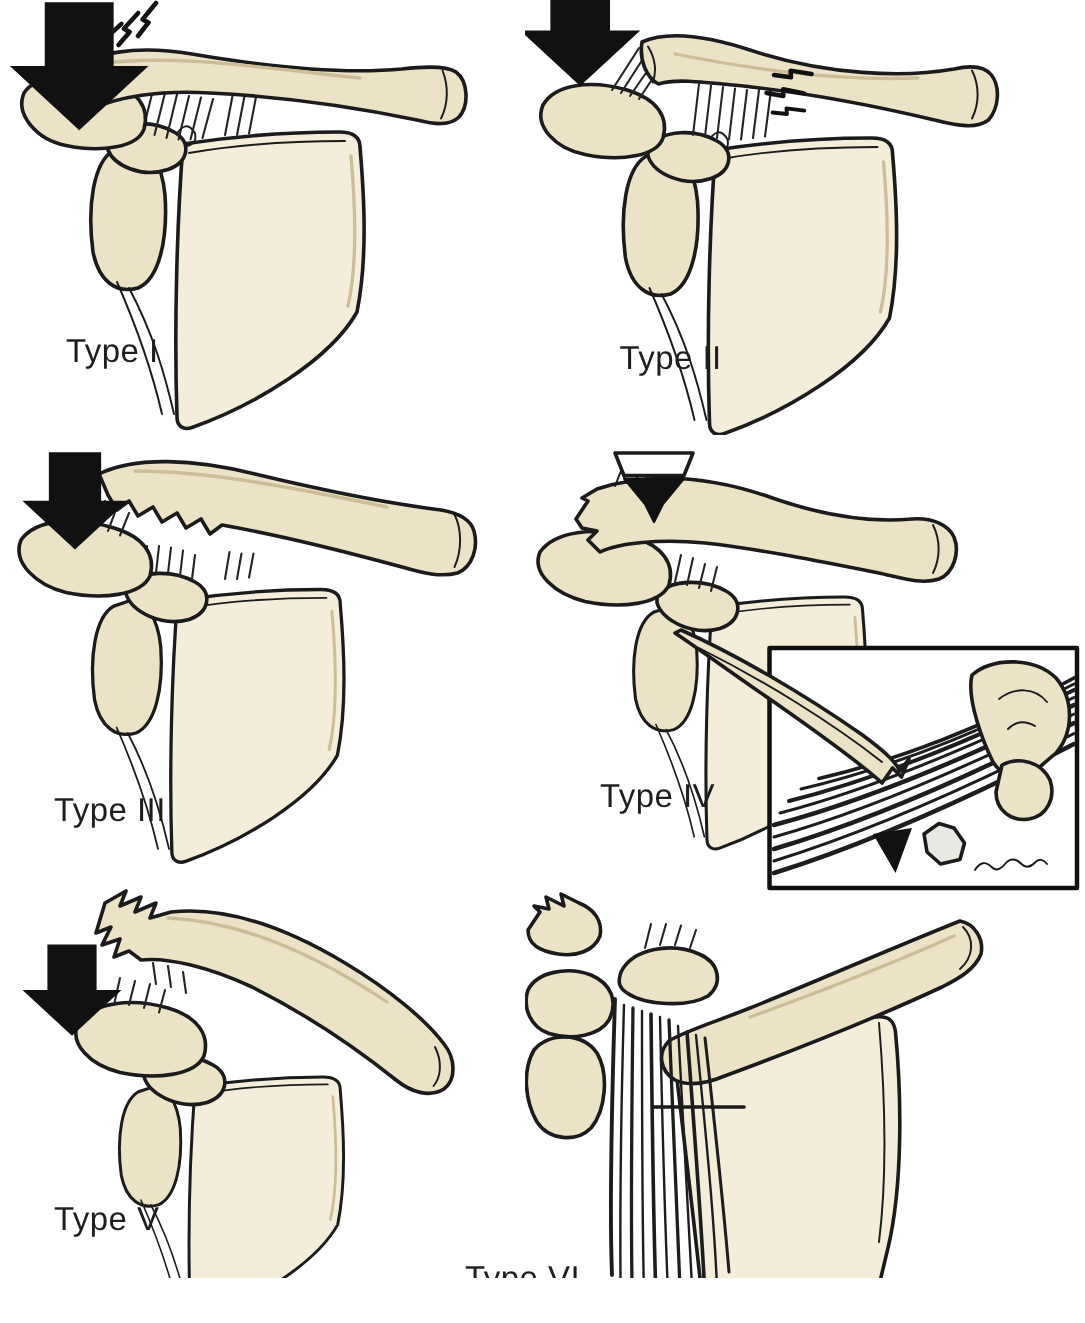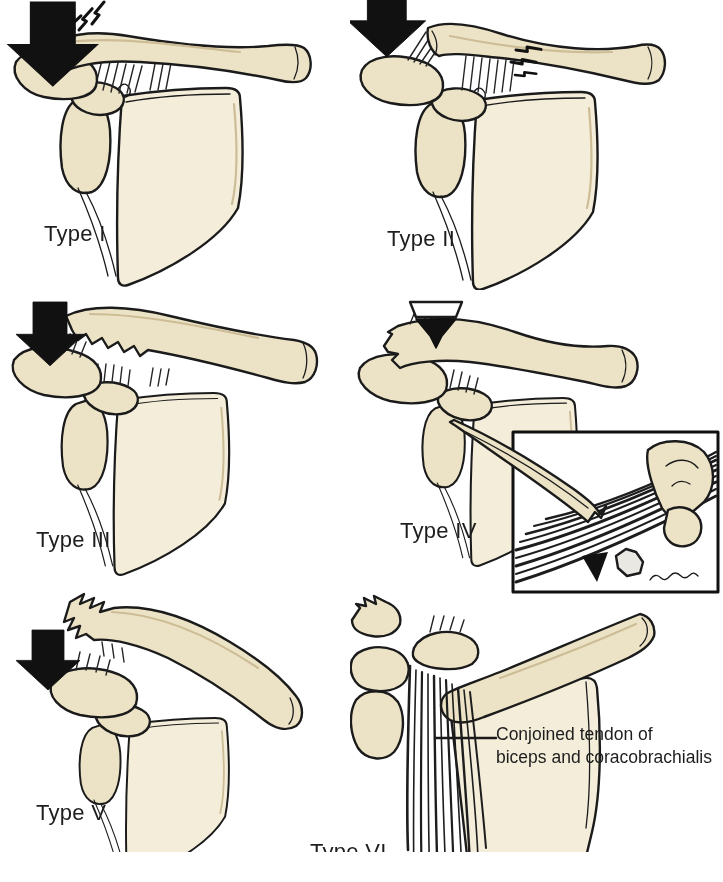--- a/index.html
+++ b/index.html
@@ -188,24 +188,20 @@
         <path class="muscle" stroke-width="2.4" d="M108,98 C113,165 118,230 120,275"></path>
         <path class="muscle" stroke-width="1.6" d="M114,100 C120,160 126,220 128,268"></path>
         <path class="muscle" stroke-width="2" d="M120,102 C126,155 132,210 136,258"></path>
       </g>
 
       <path class="outline" fill="none" stroke-width="2" d="M85,148 L146,148"></path>
     </svg>
   </div>
 
   <div class="type-label" style="left:44px;top:221px">Type I</div>
-  <div class="type-label" style="left:387px;top:226px">Type II</div>
+  <div class="type-label" style="left:413px;top:226px">Type II</div>
   <div class="type-label" style="left:36px;top:527px">Type III</div>
   <div class="type-label" style="left:400px;top:518px">Type IV</div>
   <div class="type-label" style="left:36px;top:800px">Type V</div>
   <div class="type-label" style="left:310px;top:839px">Type VI</div>
 
-  <div class="annotation" style="left:496px;top:723px">
-    <div>Conjoined tendon of</div>
-    <div>biceps and coracobrachialis</div>
-  </div>
 
 </div>
 
 </body></html>

